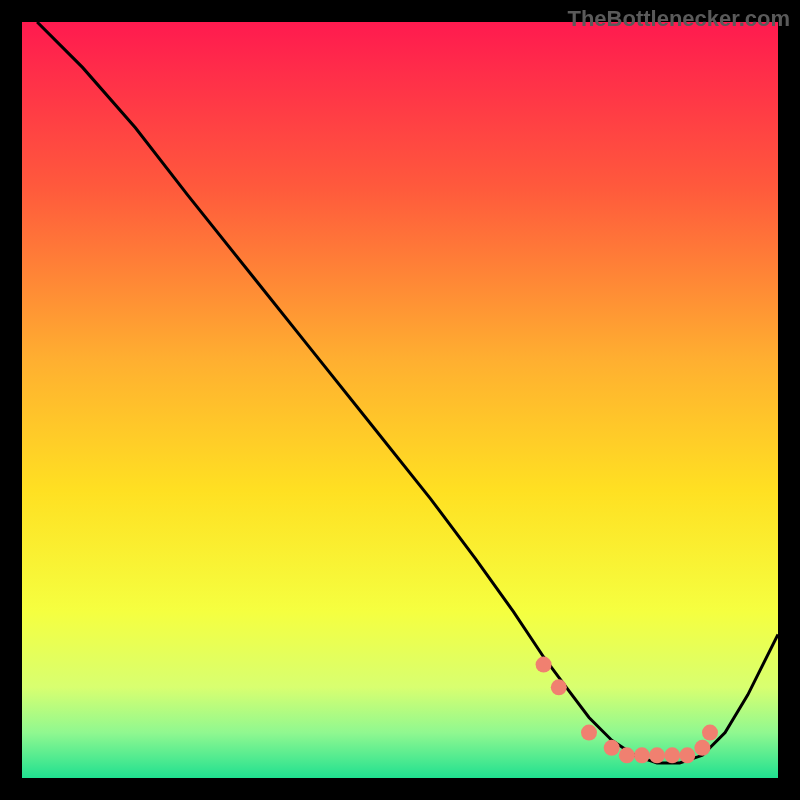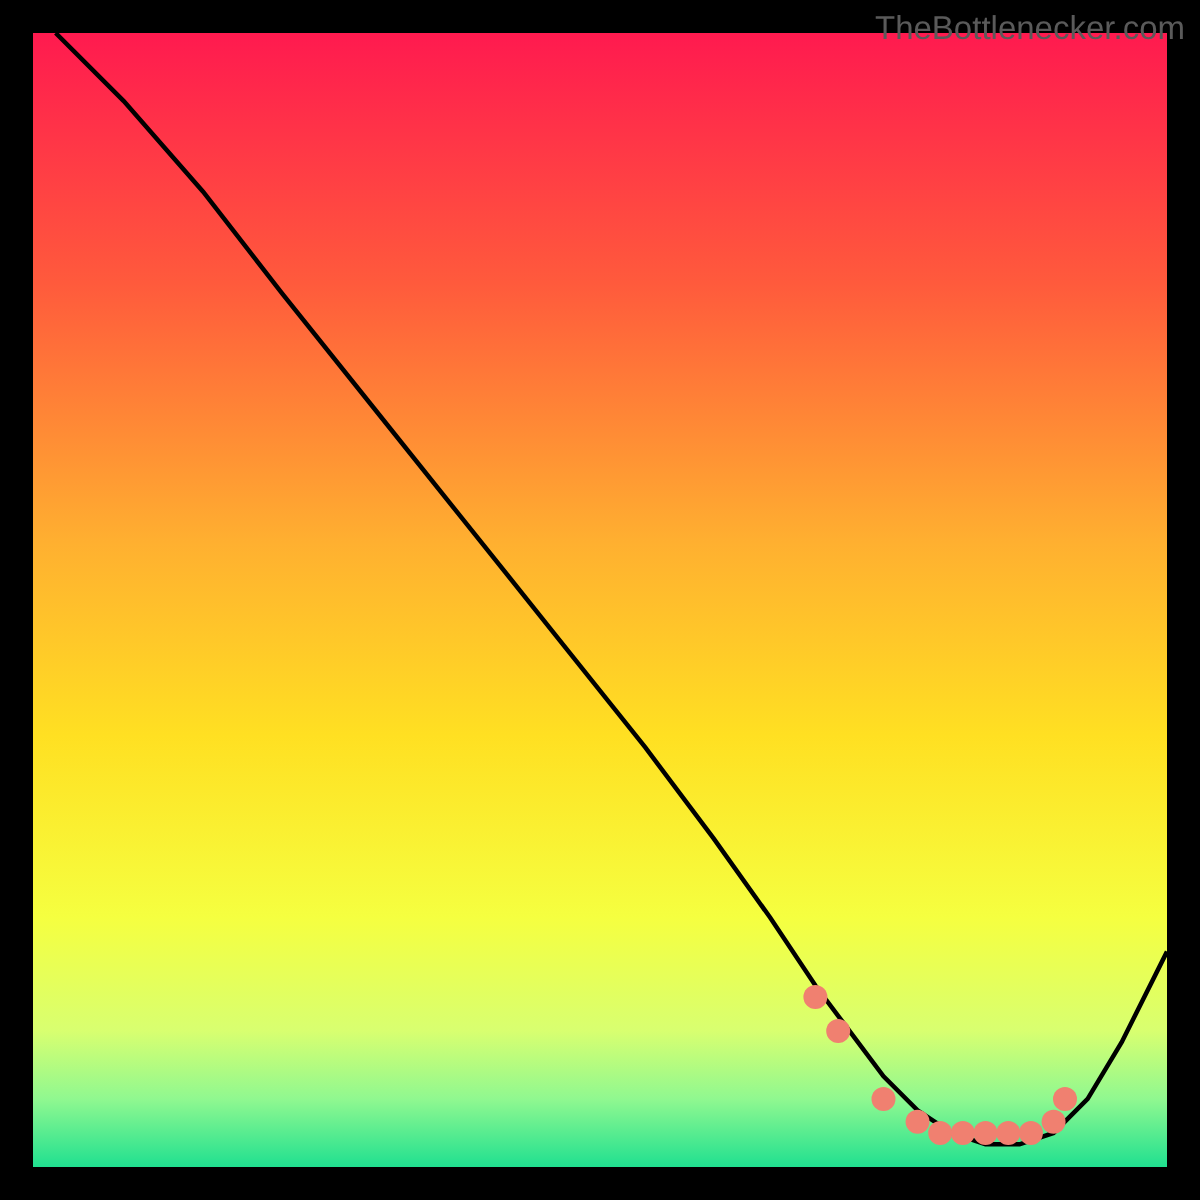--- a/index.html
+++ b/index.html
@@ -1,17 +1,17 @@
 <!DOCTYPE html>
 <html><head>
 <meta charset="utf-8">
 <style>
   * { margin: 0; padding: 0; box-sizing: border-box; }
   body { width: 800px; height: 800px; background: #000; position: relative; font-family: Arial, sans-serif; }
-  .watermark { position: absolute; top: 6px; right: 10px; color: #5a5a5a; font-size: 22px; font-weight: 400; z-index: 10; }
+  .watermark { position: absolute; top: 6px; right: 10px; color: #5a5a5a; font-size: 22px; font-weight: 700; z-index: 10; }
   .chart-wrap { position: absolute; top: 0; left: 0; width: 800px; height: 800px; }
   .plot-area { position: absolute; top: 22px; left: 22px; width: 756px; height: 756px; overflow: hidden; }
   .gradient-bg { position: absolute; inset: 0; }
   svg.curve { position: absolute; inset: 0; }
 </style>
 </head>
 <body>
 
 <div class="chart-wrap">
   <div class="watermark">TheBottlenecker.com</div>

